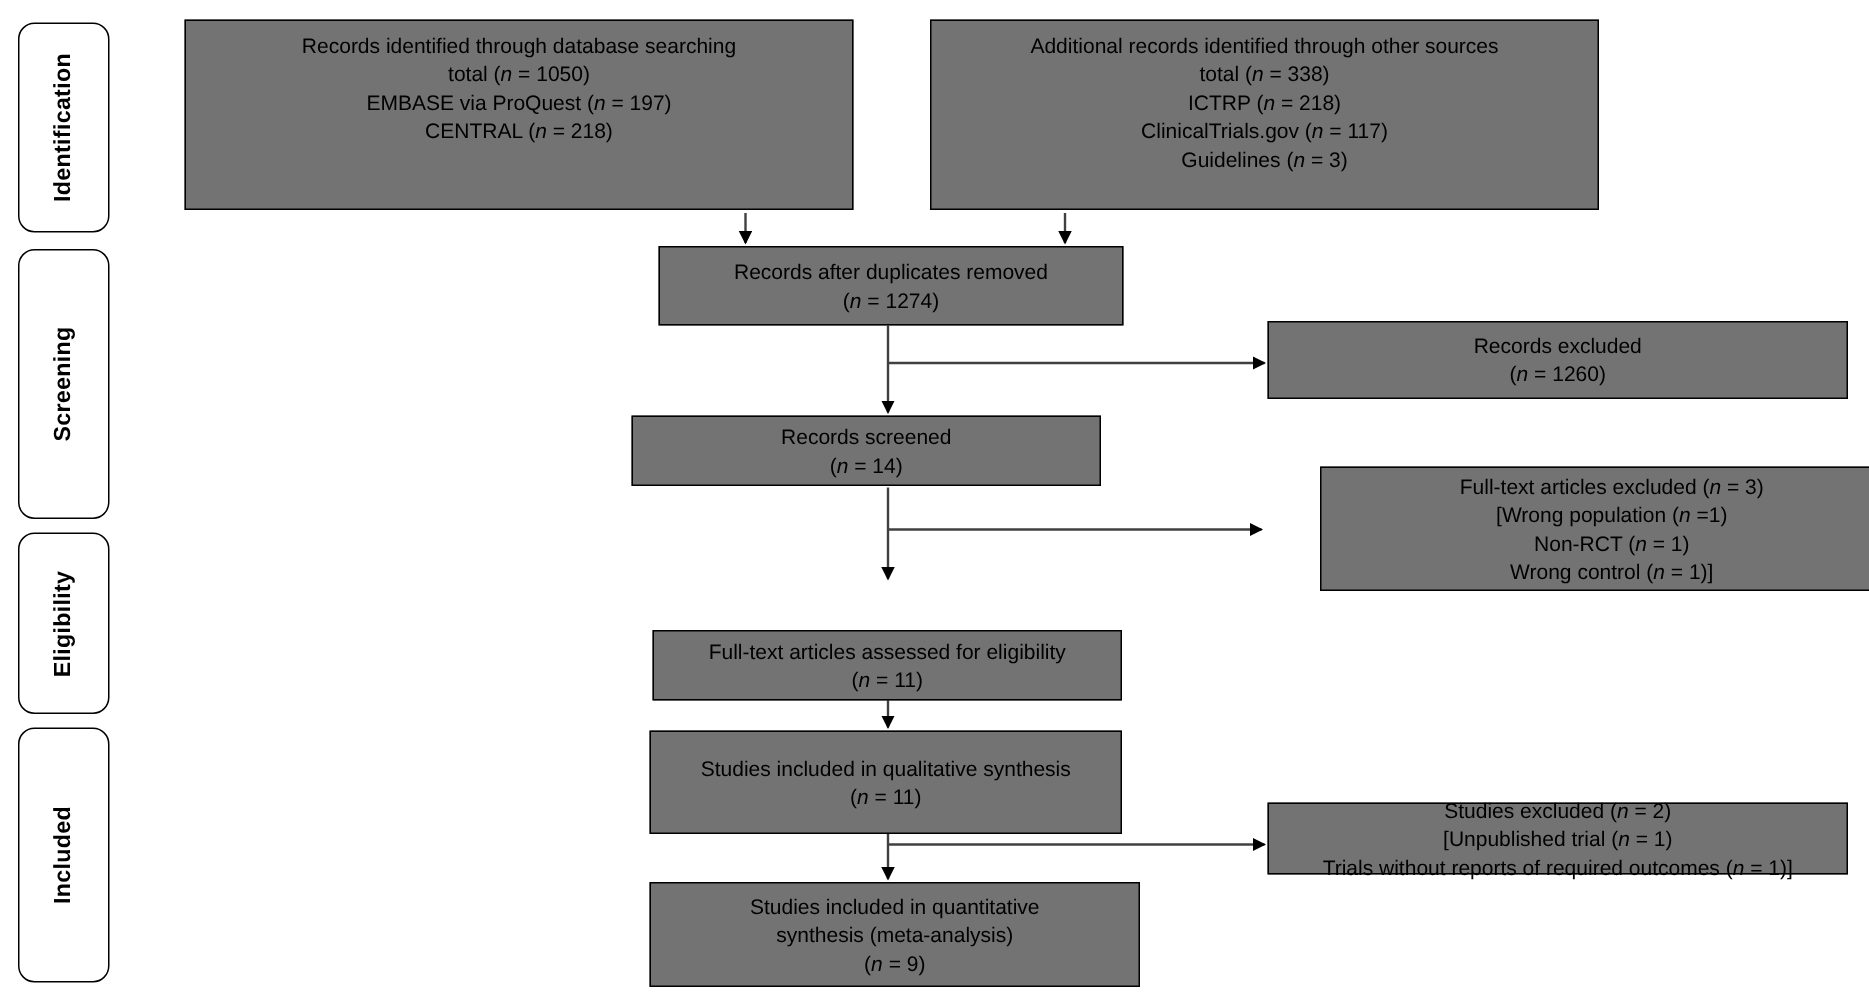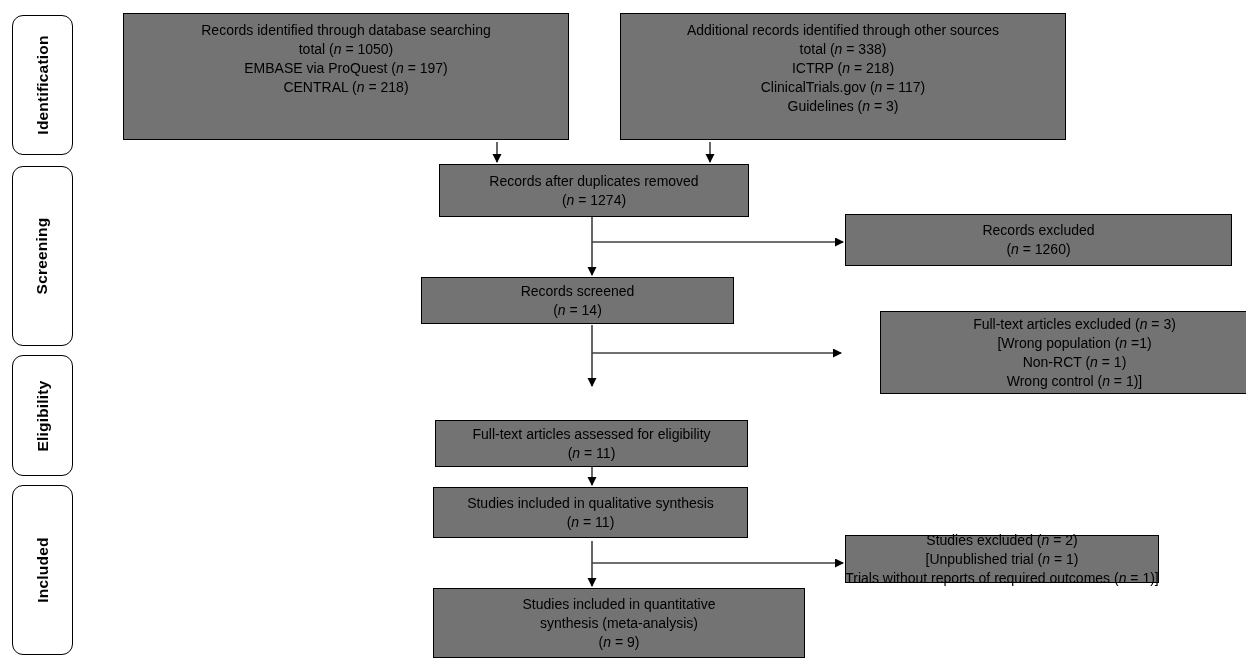--- a/index.html
+++ b/index.html
@@ -55,25 +55,25 @@
   }
   .box .line { white-space: nowrap; }
   .box i { font-style: italic; }
   .top-align { justify-content: flex-start; padding-top: 7px; }
 
   .b-db       { left: 123px; top: 13px;  width: 446px; height: 127px; }
   .b-other    { left: 620px; top: 13px;  width: 446px; height: 127px; }
   .b-dup      { left: 439px; top: 164px; width: 310px; height: 53px; }
   .b-screened { left: 421px; top: 277px; width: 313px; height: 47px; }
   .b-fulltext { left: 435px; top: 388px; width: 313px; height: 47px; margin-top: 32px; }
-  .b-qual     { left: 433px; top: 487px; width: 315px; height: 51px; }
-  .b-quant    { left: 433px; top: 588px; width: 372px; height: 70px; }
+  .b-qual     { left: 433px; top: 487px; width: 315px; height: 69px; }
+  .b-quant    { left: 433px; top: 588px; width: 327px; height: 70px; }
   .b-rexcl    { left: 845px; top: 214px; width: 387px; height: 52px; text-align: center; }
   .b-ftexcl   { left: 843px; top: 311px; width: 389px; height: 83px; margin-left: 37px; }
-  .b-sexcl    { left: 845px; top: 535px; width: 314px; height: 48px; }
+  .b-sexcl    { left: 845px; top: 535px; width: 387px; height: 48px; }
 </style>
 </head>
 <body>
 
 <div class="canvas">
 
   <svg class="arrows" width="1246" height="670" viewBox="0 0 1246 670" xmlns="http://www.w3.org/2000/svg">
     <defs>
       <marker id="ah" markerWidth="12" markerHeight="12" refX="8" refY="4.5" orient="auto" markerUnits="userSpaceOnUse">
         <path d="M0,0 L9,4.5 L0,9 z" fill="#000000"></path>

